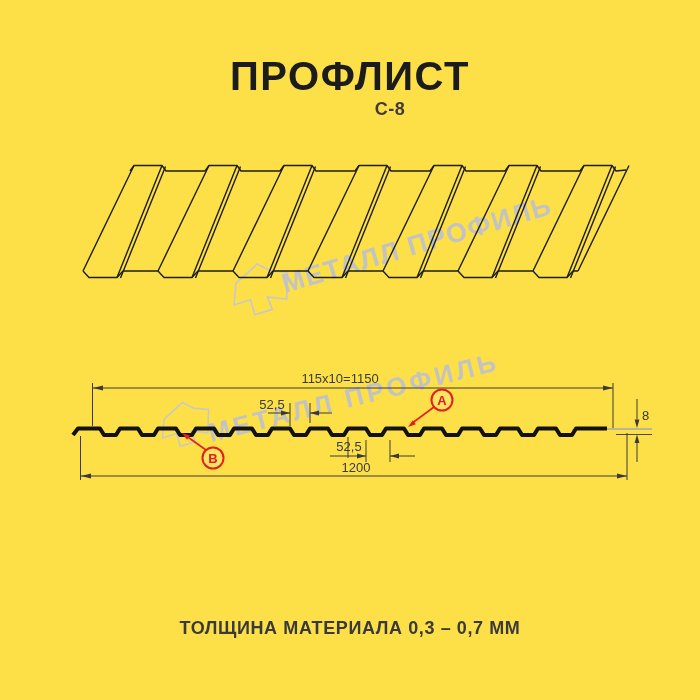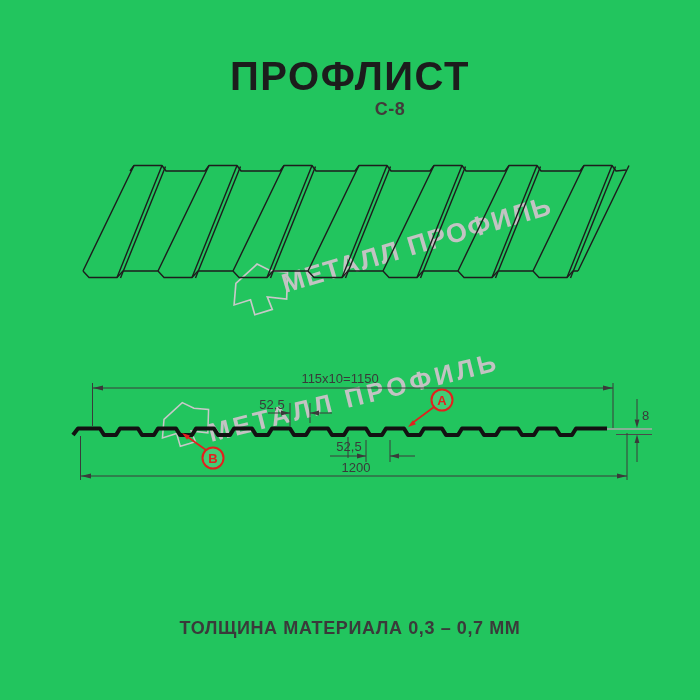--- a/index.html
+++ b/index.html
@@ -1,17 +1,17 @@
 <!DOCTYPE html>
 <html><head>
 <meta charset="utf-8">
 <style>
   html,body { margin:0; padding:0; background:#fff; }
   .page {
-    position:relative; width:700px; height:700px; background:#22c55e;
+    position:relative; width:700px; height:700px; background:#fde047;
     font-family:"Liberation Sans", sans-serif; overflow:hidden;
   }
   .title {
     position:absolute; left:0; top:54px; width:700px; text-align:center;
     font-size:40px; font-weight:800; letter-spacing:1.5px; color:#1c1c1c;
   }
   .subtitle {
     position:absolute; left:0; top:99px; width:700px; text-align:center;
     font-size:18px; font-weight:700; letter-spacing:0.5px; color:#423a3a;margin-left:40px;
   }

